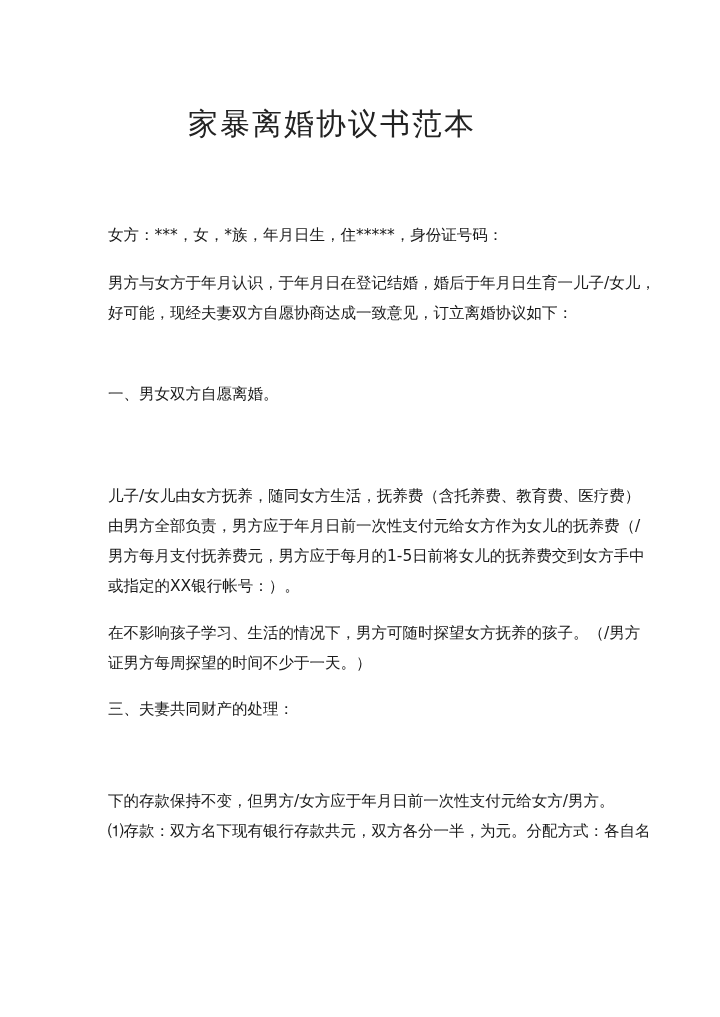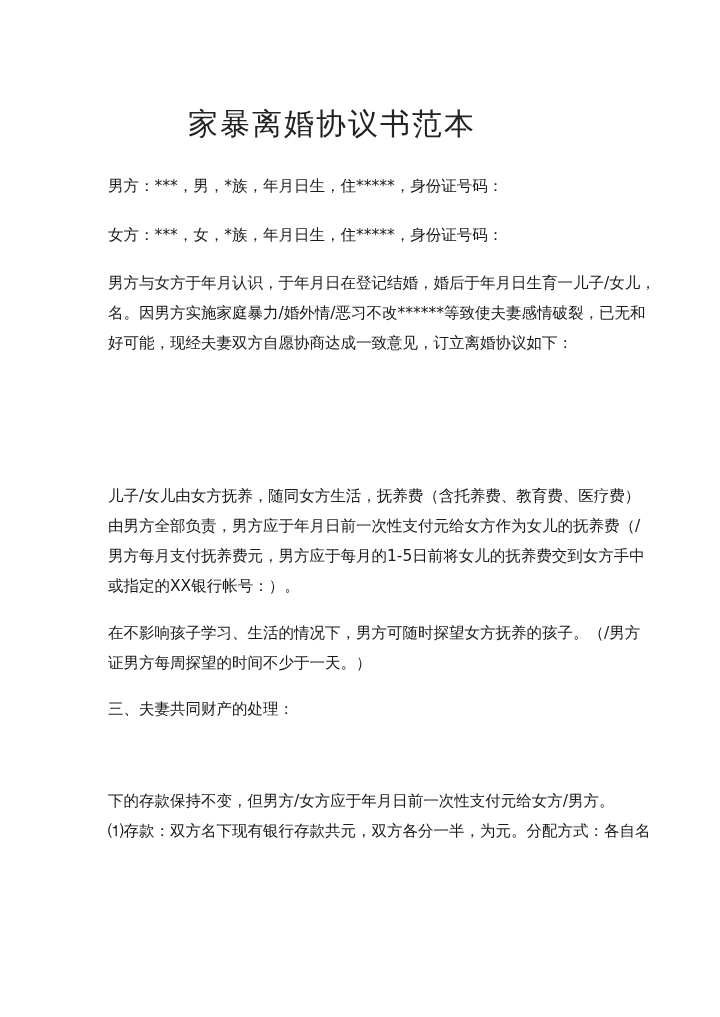--- a/index.html
+++ b/index.html
@@ -18,34 +18,33 @@
       white-space: nowrap;
     }
     .line { display: block; height: 30px; }
   </style>
 </head>
 <body>
 
 <div class="page">
   <div class="title">家暴离婚协议书范本</div>
 
-  <div class="para" style="top:171px">
-    <span class="line">男方：***，男，*族，年月日生，住*****，身份证号码：</span>
-  </div>
 
   <div class="para" style="top:220px">
     <span class="line">女方：***，女，*族，年月日生，住*****，身份证号码：</span>
   </div>
 
   <div class="para" style="top:268px">
     <span class="line">男方与女方于年月认识，于年月日在登记结婚，婚后于年月日生育一儿子/女儿，</span>
-    <span class="line">名。因男方实施家庭暴力/婚外情/恶习不改******等致使夫妻感情破裂，已无和</span>
     <span class="line">好可能，现经夫妻双方自愿协商达成一致意见，订立离婚协议如下：</span>
   </div>
 
+  <div class="para" style="top:379px">
+    <span class="line">一、男女双方自愿离婚。</span>
+  </div>
 
 
   <div class="para" style="top:481px">
     <span class="line">儿子/女儿由女方抚养，随同女方生活，抚养费（含托养费、教育费、医疗费）</span>
     <span class="line">由男方全部负责，男方应于年月日前一次性支付元给女方作为女儿的抚养费（/</span>
     <span class="line">男方每月支付抚养费元，男方应于每月的1-5日前将女儿的抚养费交到女方手中</span>
     <span class="line">或指定的XX银行帐号：）。</span>
   </div>
 
   <div class="para" style="top:618px">

